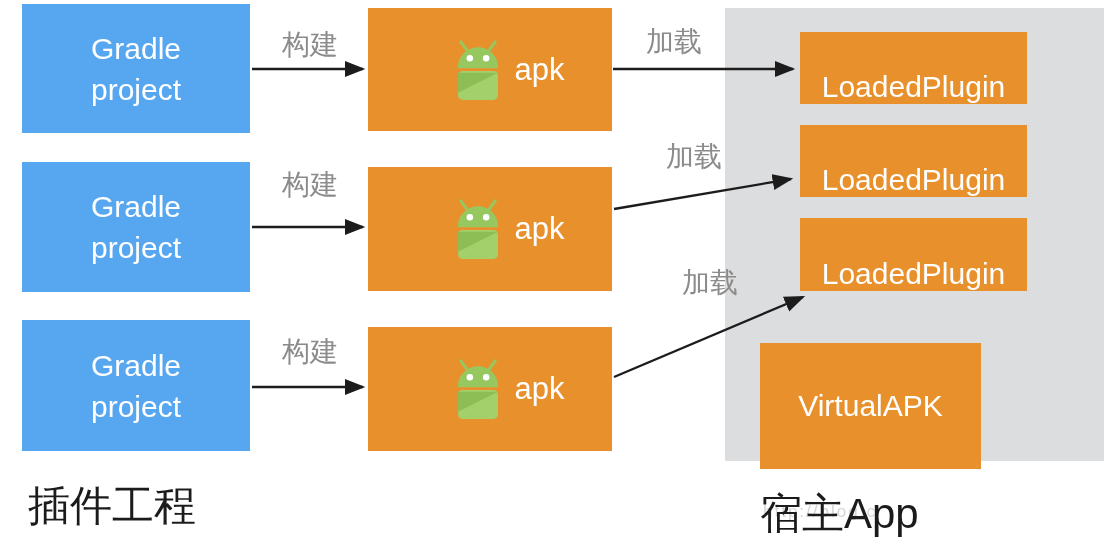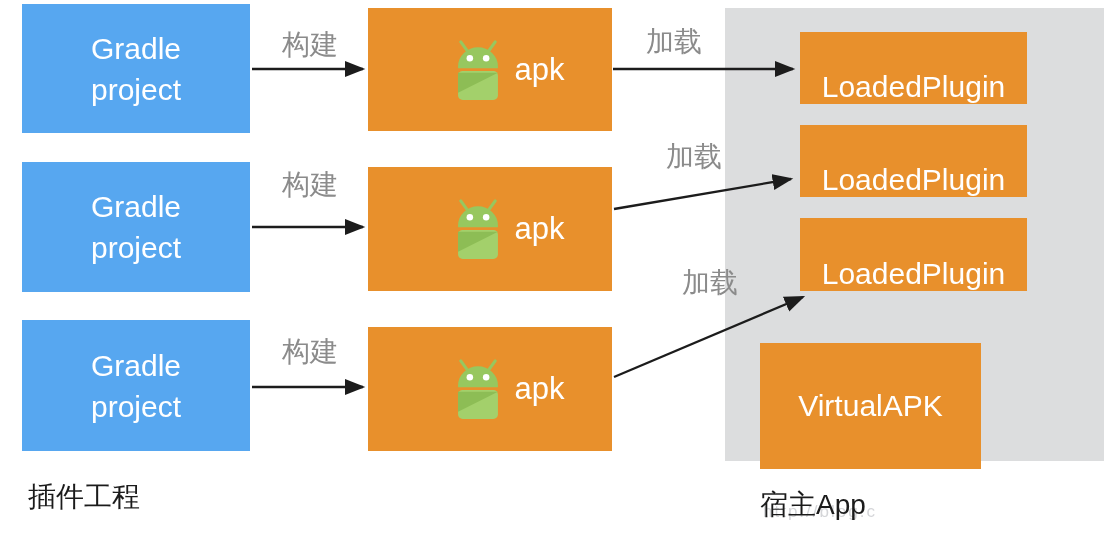--- a/index.html
+++ b/index.html
@@ -33,21 +33,21 @@
   .arrow-label{
     position:absolute;color:var(--label_gray,#8b8b8b);font-size:28px;white-space:nowrap;
   }
   .bl-1{left:282px;top:26px;}
   .bl-2{left:282px;top:166px;}
   .bl-3{left:282px;top:333px;}
   .ll-1{left:646px;top:23px;}
   .ll-2{left:666px;top:138px;}
   .ll-3{left:682px;top:264px;}
   .side-label{
-    position:absolute;color:#1b1b1b;font-size:28px;white-space:nowrap;z-index:5;
+    position:absolute;color:#1b1b1b;font-size:42px;white-space:nowrap;z-index:5;
   }
   .plugin-side{left:28px;top:478px;}
   .host-side{left:760px;top:486px;}
   .watermark{
     position:absolute;left:763px;top:502px;z-index:1;
     color:rgba(176,178,184,0.55);font-size:17px;letter-spacing:2px;white-space:nowrap;
   }
   svg.overlay{position:absolute;left:0;top:0;pointer-events:none;z-index:4;}
   .android-icon{flex:0 0 auto;}
 </style>

